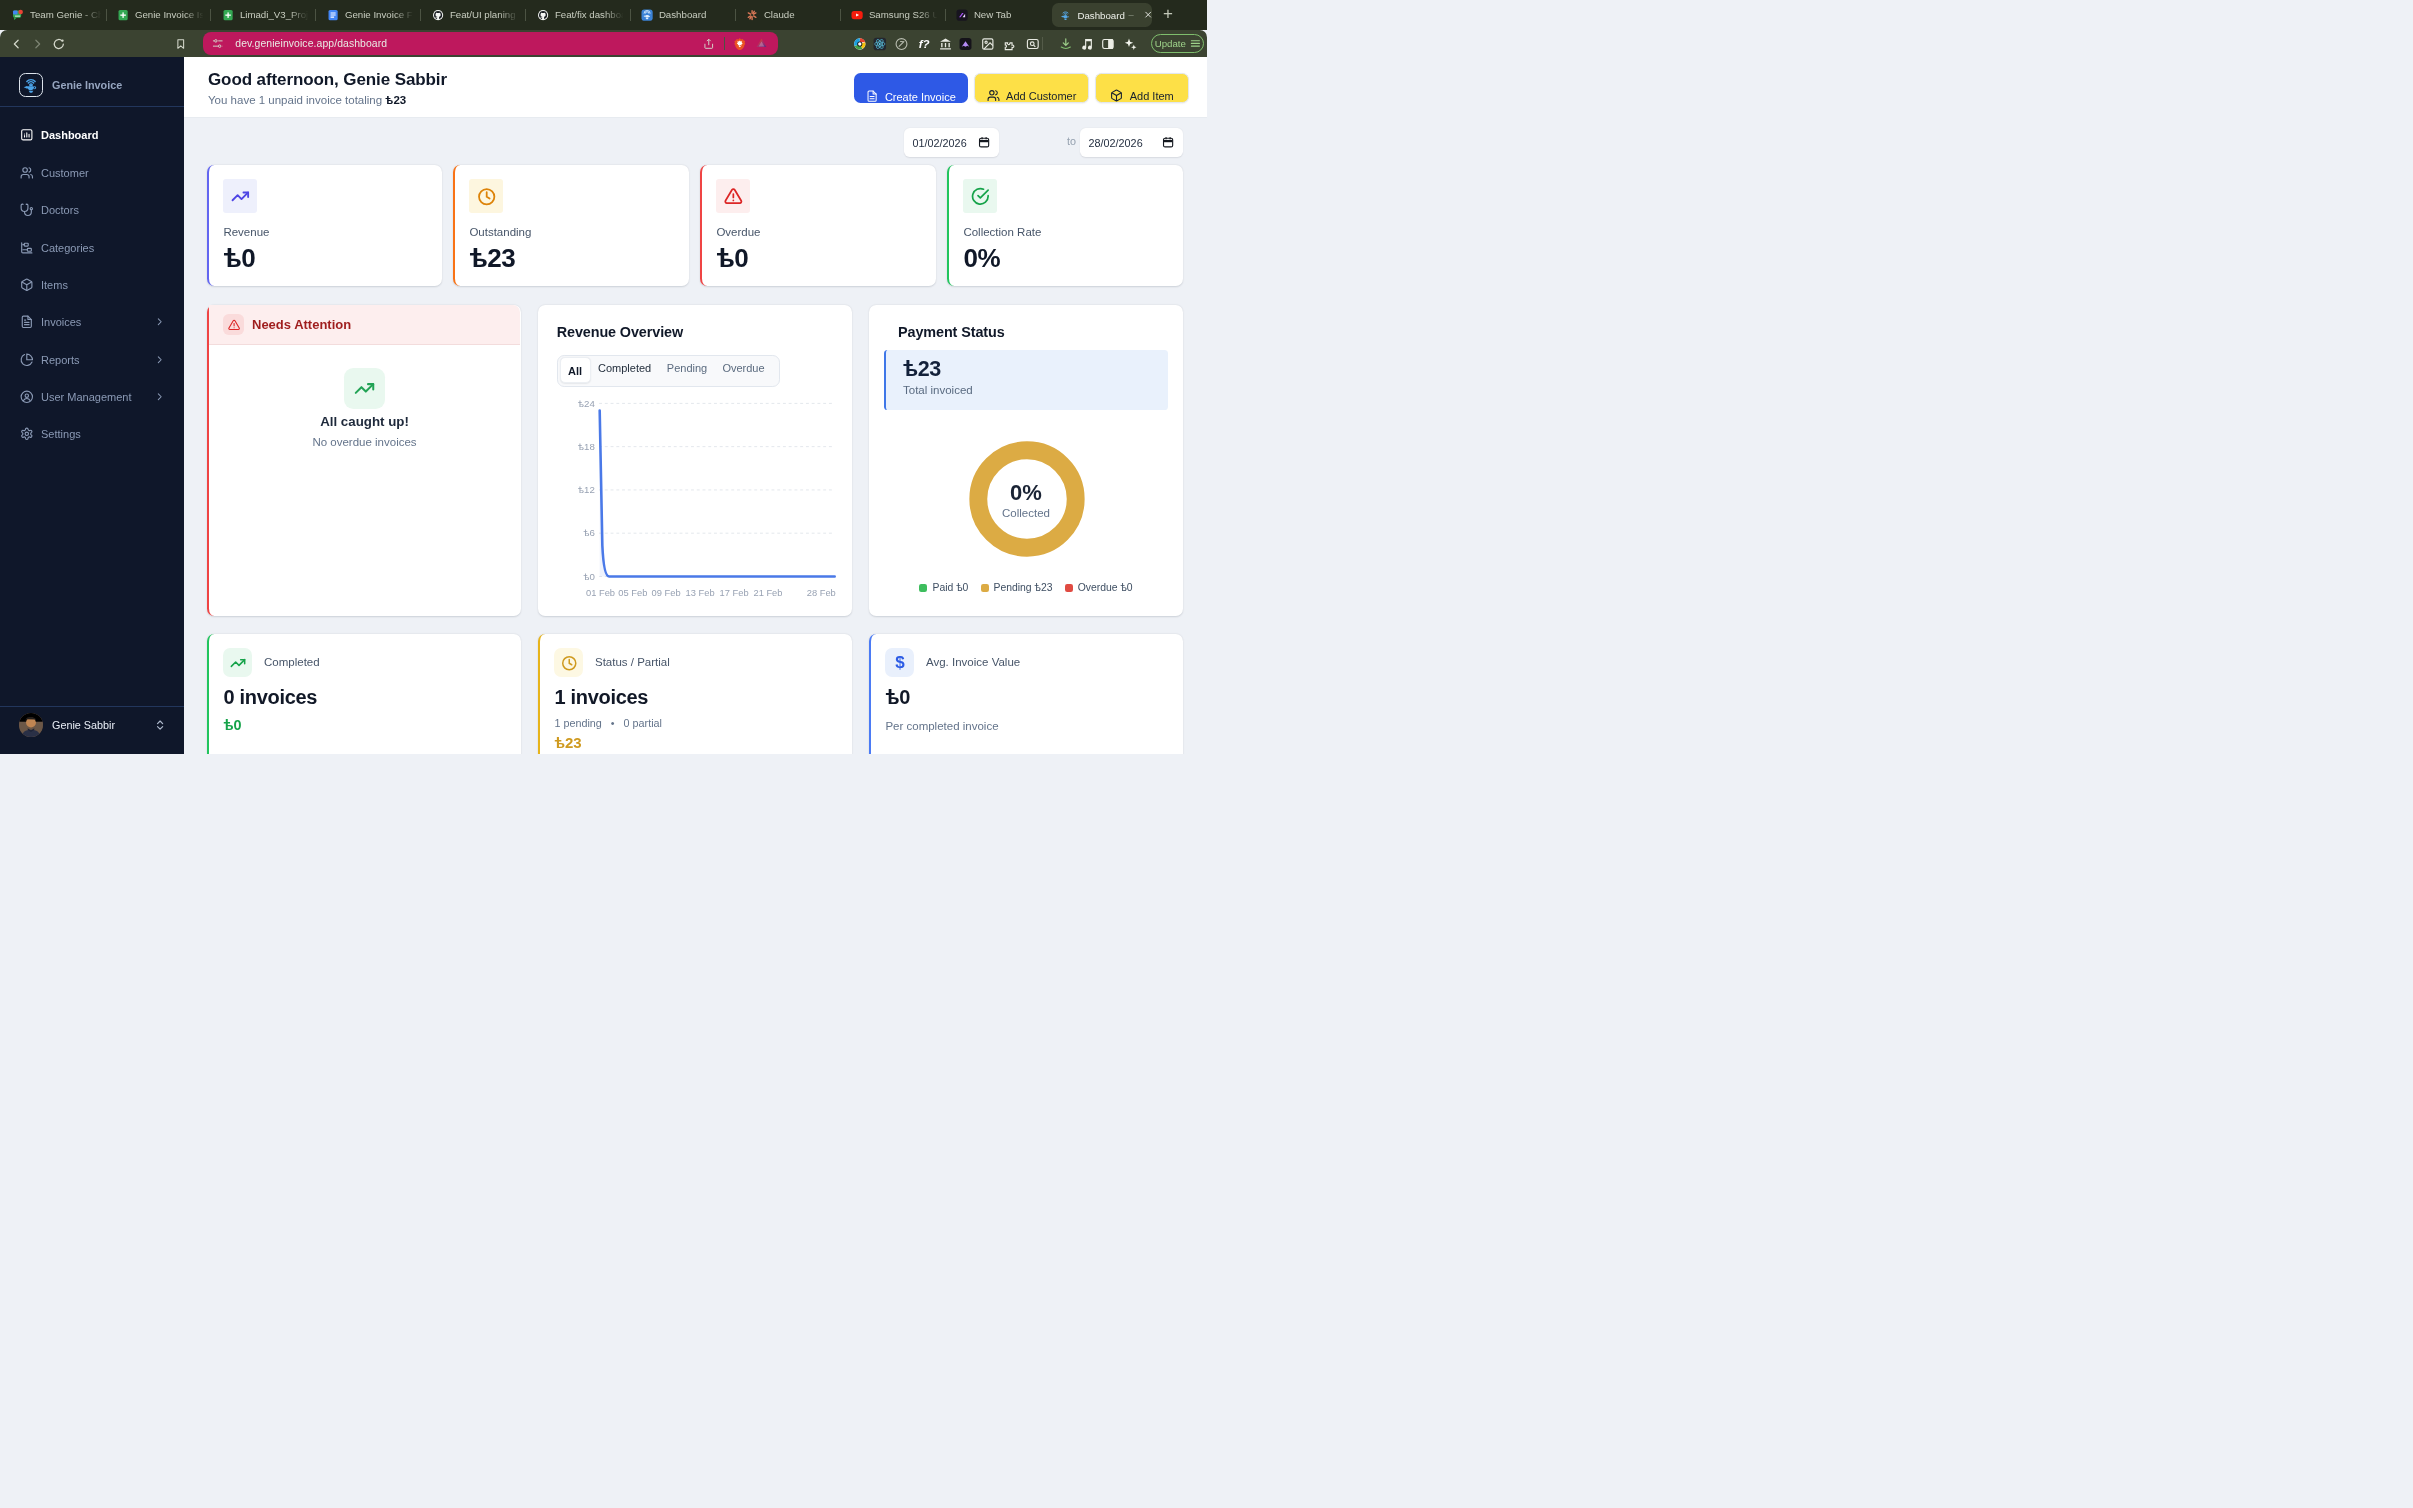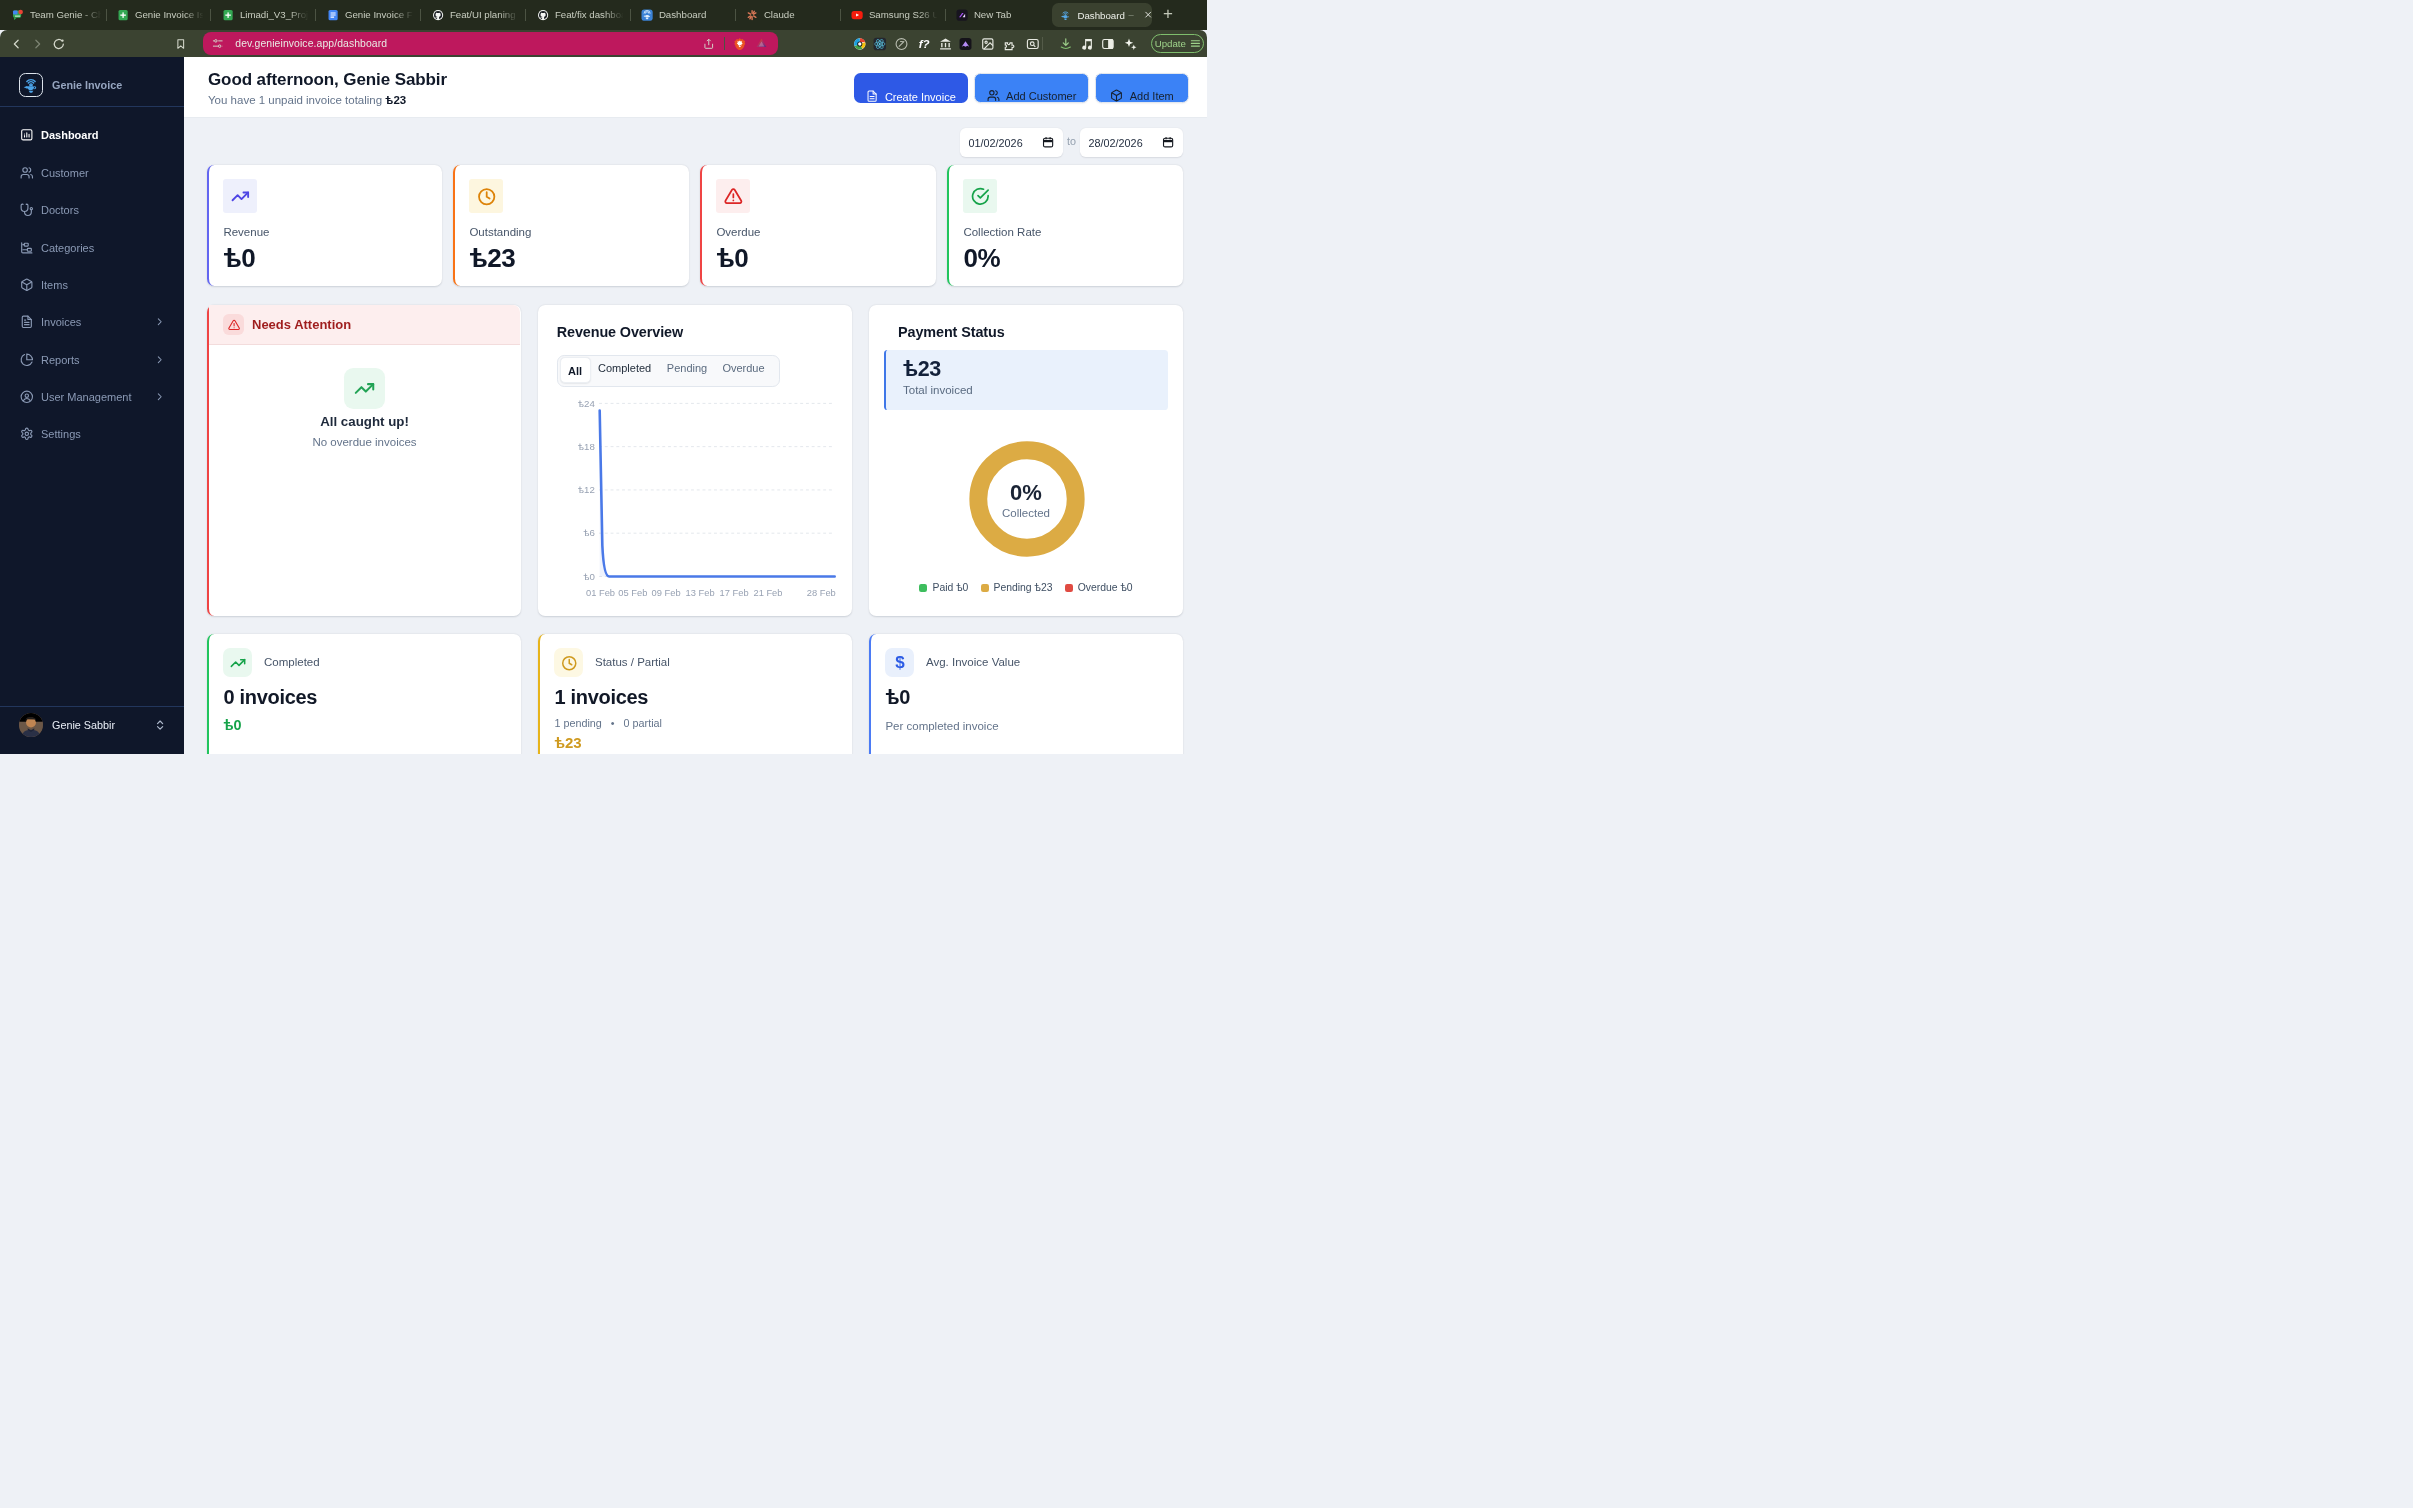--- a/index.html
+++ b/index.html
@@ -35,21 +35,21 @@
 #usrhr{position:absolute;left:0;top:649px;width:184px;height:0.7px;background:#22365c;}
 #avatar{position:absolute;left:18.7px;top:656px;width:24px;height:24px;border-radius:50%;overflow:hidden;background:#4a3c33;}
 #uname{position:absolute;left:52px;top:662px;font-size:10.8px;color:#e9eef6;}
 #uchev{position:absolute;left:154px;top:662px;width:12.2px;height:12.2px;color:#aeb9cc;}
 
 #hdr{position:absolute;left:184px;top:57px;width:1023px;height:61px;background:#fff;border-bottom:0.7px solid #e7ebf0;}
 #hdr h1{position:absolute;left:24px;top:13px;font-size:17px;color:#101828;letter-spacing:-0.1px;}
 #hdr .sub{position:absolute;left:24px;top:37px;font-size:11.5px;color:#64748b;}
 .btn{position:absolute;top:16px;height:29.5px;border-radius:6.5px;display:flex;align-items:flex-end;justify-content:center;gap:6.5px;font-size:11px;}
 .btn.blue{background:#2e59e6;color:#fff;}
-.btn.white{background:#3b82f6;border:0.7px solid #e2e7ee;color:#16202e;box-shadow:0 0.7px 1.4px rgba(16,24,40,.05);}
+.btn.white{background:#fde047;border:0.7px solid #e2e7ee;color:#16202e;box-shadow:0 0.7px 1.4px rgba(16,24,40,.05);}
 
 .card{position:absolute;background:#fff;border-radius:7.2px;box-shadow:0 0.7px 1.4px rgba(16,24,40,.07),0 0.7px 2.2px rgba(16,24,40,.08);}
 .bL{border-left:2.9px solid;}
 .datein{position:absolute;top:128px;height:29px;background:#fff;border-radius:5.7px;box-shadow:0 0.7px 1.4px rgba(16,24,40,.1);display:flex;align-items:center;justify-content:space-between;padding:0 8.6px;font-size:10.8px;color:#1e293b;}
 .icbox{position:absolute;border-radius:7.2px;display:flex;align-items:center;justify-content:center;}
 .slab{position:absolute;font-size:11.5px;color:#475569;}
 .sval{position:absolute;font-weight:bold;color:#101828;letter-spacing:-0.4px;}
 </style>
 </head>
 <body>
@@ -423,21 +423,21 @@
     </div>
   <div class="btn white" style="left:911px;width:94px;">
       <svg width="13" height="13" viewBox="0 0 24 24" fill="none" stroke="#16202e" stroke-width="2" stroke-linejoin="round">
         <path d="M21 16V8a2 2 0 00-1-1.73l-7-4a2 2 0 00-2 0l-7 4A2 2 0 003 8v8a2 2 0 001 1.73l7 4a2 2 0 002 0l7-4A2 2 0 0021 16z"></path>
         <path d="M3.3 7l8.7 5 8.7-5M12 22V12"></path>
       </svg>
       <span>Add Item</span>
     </div>
 </div>
 
-<div class="datein" style="left:960px;width:103px;">
+<div class="datein" style="left:904px;width:95px;">
   <span>01/02/2026</span>
   <svg width="12.2" height="12.2" viewBox="0 0 24 24">
       <rect x="3" y="4.5" width="18" height="17" rx="3" fill="none" stroke="#14181f" stroke-width="2.2"></rect>
       <path d="M3.5 10h17" stroke="#14181f" stroke-width="4.5"></path>
       <path d="M8 2.5v4M16 2.5v4" stroke="#14181f" stroke-width="2.4"></path>
     </svg>
 </div>
 <div class="abs" style="left:1067px;top:135px;font-size:10.8px;color:#94a0ae;">to</div>
 <div class="datein" style="left:1080px;width:103px;">
   <span>28/02/2026</span>

